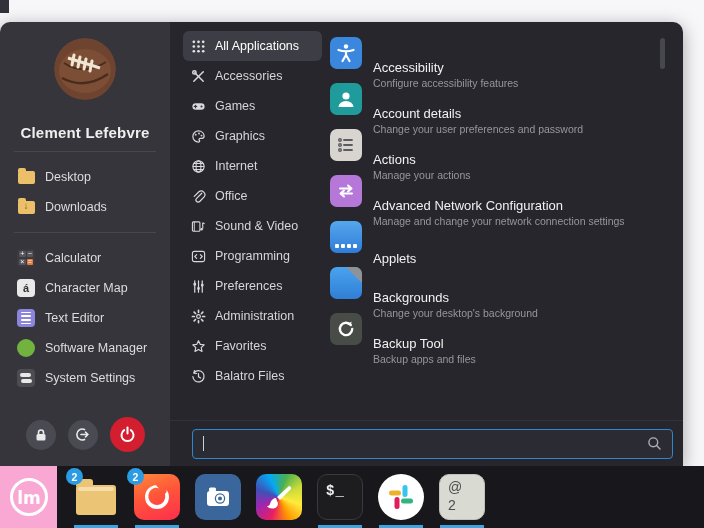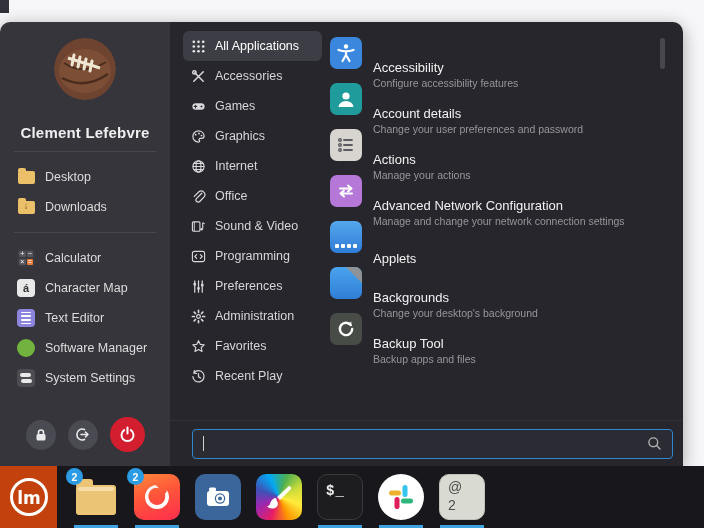--- a/index.html
+++ b/index.html
@@ -77,21 +77,21 @@
   .scroll-thumb { position:absolute; right:18px; top:16px; width:5px; height:31px; background:#47474e; border-radius:3px; }
 
   
   .search-row { height:46px; border-top:1px solid #313138; display:flex; align-items:center; padding:0 10px 0 22px; }
   .search-box { flex:1; height:30px; background:#2b2b33; border:1px solid #2f87d1; border-radius:4px; display:flex; align-items:center; padding:0 10px; }
   .caret { width:1px; height:15px; background:#cfd0d4; }
   .search-spacer { flex:1; }
 
   
   .taskbar { position:absolute; left:0; top:466px; width:704px; height:62px; background:#18181c; display:flex; align-items:center; }
-  .mint-btn { width:57px; height:62px; background:#c2410c; display:flex; align-items:center; justify-content:center; cursor:pointer; flex:0 0 auto; }
+  .mint-btn { width:57px; height:62px; background:#f9a8d4; display:flex; align-items:center; justify-content:center; cursor:pointer; flex:0 0 auto; }
   .tb-icons { display:flex; gap:15px; margin-left:16px; align-items:center; }
   .tb-item { width:46px; height:46px; position:relative; display:flex; align-items:center; justify-content:center; cursor:pointer; }
   .tb-tile { width:46px; height:46px; border-radius:10px; display:flex; align-items:center; justify-content:center; overflow:hidden; position:relative; }
   .badge { position:absolute; top:-6px; left:-7px; min-width:17px; height:17px; border-radius:50%; background:#2b9be4; color:#fff; font-size:10.5px; font-weight:bold; display:flex; align-items:center; justify-content:center; z-index:2; }
   .underline { position:absolute; left:1px; right:1px; bottom:-8px; height:3px; background:#3fa3e0; }
 
   .tb-folder { width:40px; height:30px; background:#ecc475; border-radius:3px; position:relative; margin-top:6px; }
   .tb-folder::before { content:""; position:absolute; top:-6px; left:0; width:17px; height:7px; background:#ecc475; border-radius:3px 3px 0 0; }
   .tb-folder::after { content:""; position:absolute; top:2px; left:2px; right:2px; height:4px; background:#f6ddab; border-radius:2px; }
   .tb-firefox { background:linear-gradient(160deg,#ff8a3c 0%,#ff5639 45%,#ff2d4e 100%); }
@@ -347,21 +347,21 @@
             <path d="M8 1.8 L9.8 5.7 L14.1 6.2 L10.9 9.1 L11.8 13.3 L8 11.1 L4.2 13.3 L5.1 9.1 L1.9 6.2 L6.2 5.7 Z" stroke="#d9d9db" stroke-width="1.2" fill="none" stroke-linejoin="round"></path>
           </svg>
           <span>Favorites</span>
         </div>
         <div class="cat">
           <svg width="15" height="15" viewBox="0 0 16 16">
             <path d="M3.2 4.2 A6 6 0 1 1 2 8" stroke="#d9d9db" stroke-width="1.3" fill="none" stroke-linecap="round"></path>
             <path d="M3.6 1.6 L3.2 4.4 L6 4.8" stroke="#d9d9db" stroke-width="1.3" fill="none" stroke-linecap="round" stroke-linejoin="round"></path>
             <path d="M8 5 V8.3 L10.3 9.6" stroke="#d9d9db" stroke-width="1.3" fill="none" stroke-linecap="round"></path>
           </svg>
-          <span>Recent Play</span>
+          <span>Balatro Files</span>
         </div>
       </div>
 
       <div class="apps">
 
         <div class="app-row">
           <div class="tile t-accessibility">
             <svg width="22" height="22" viewBox="0 0 22 22">
               <circle cx="11" cy="4.5" r="2.2" fill="#fff"></circle>
               <path d="M3.5 8 Q11 10.5 18.5 8" stroke="#fff" stroke-width="2.2" fill="none" stroke-linecap="round"></path>

